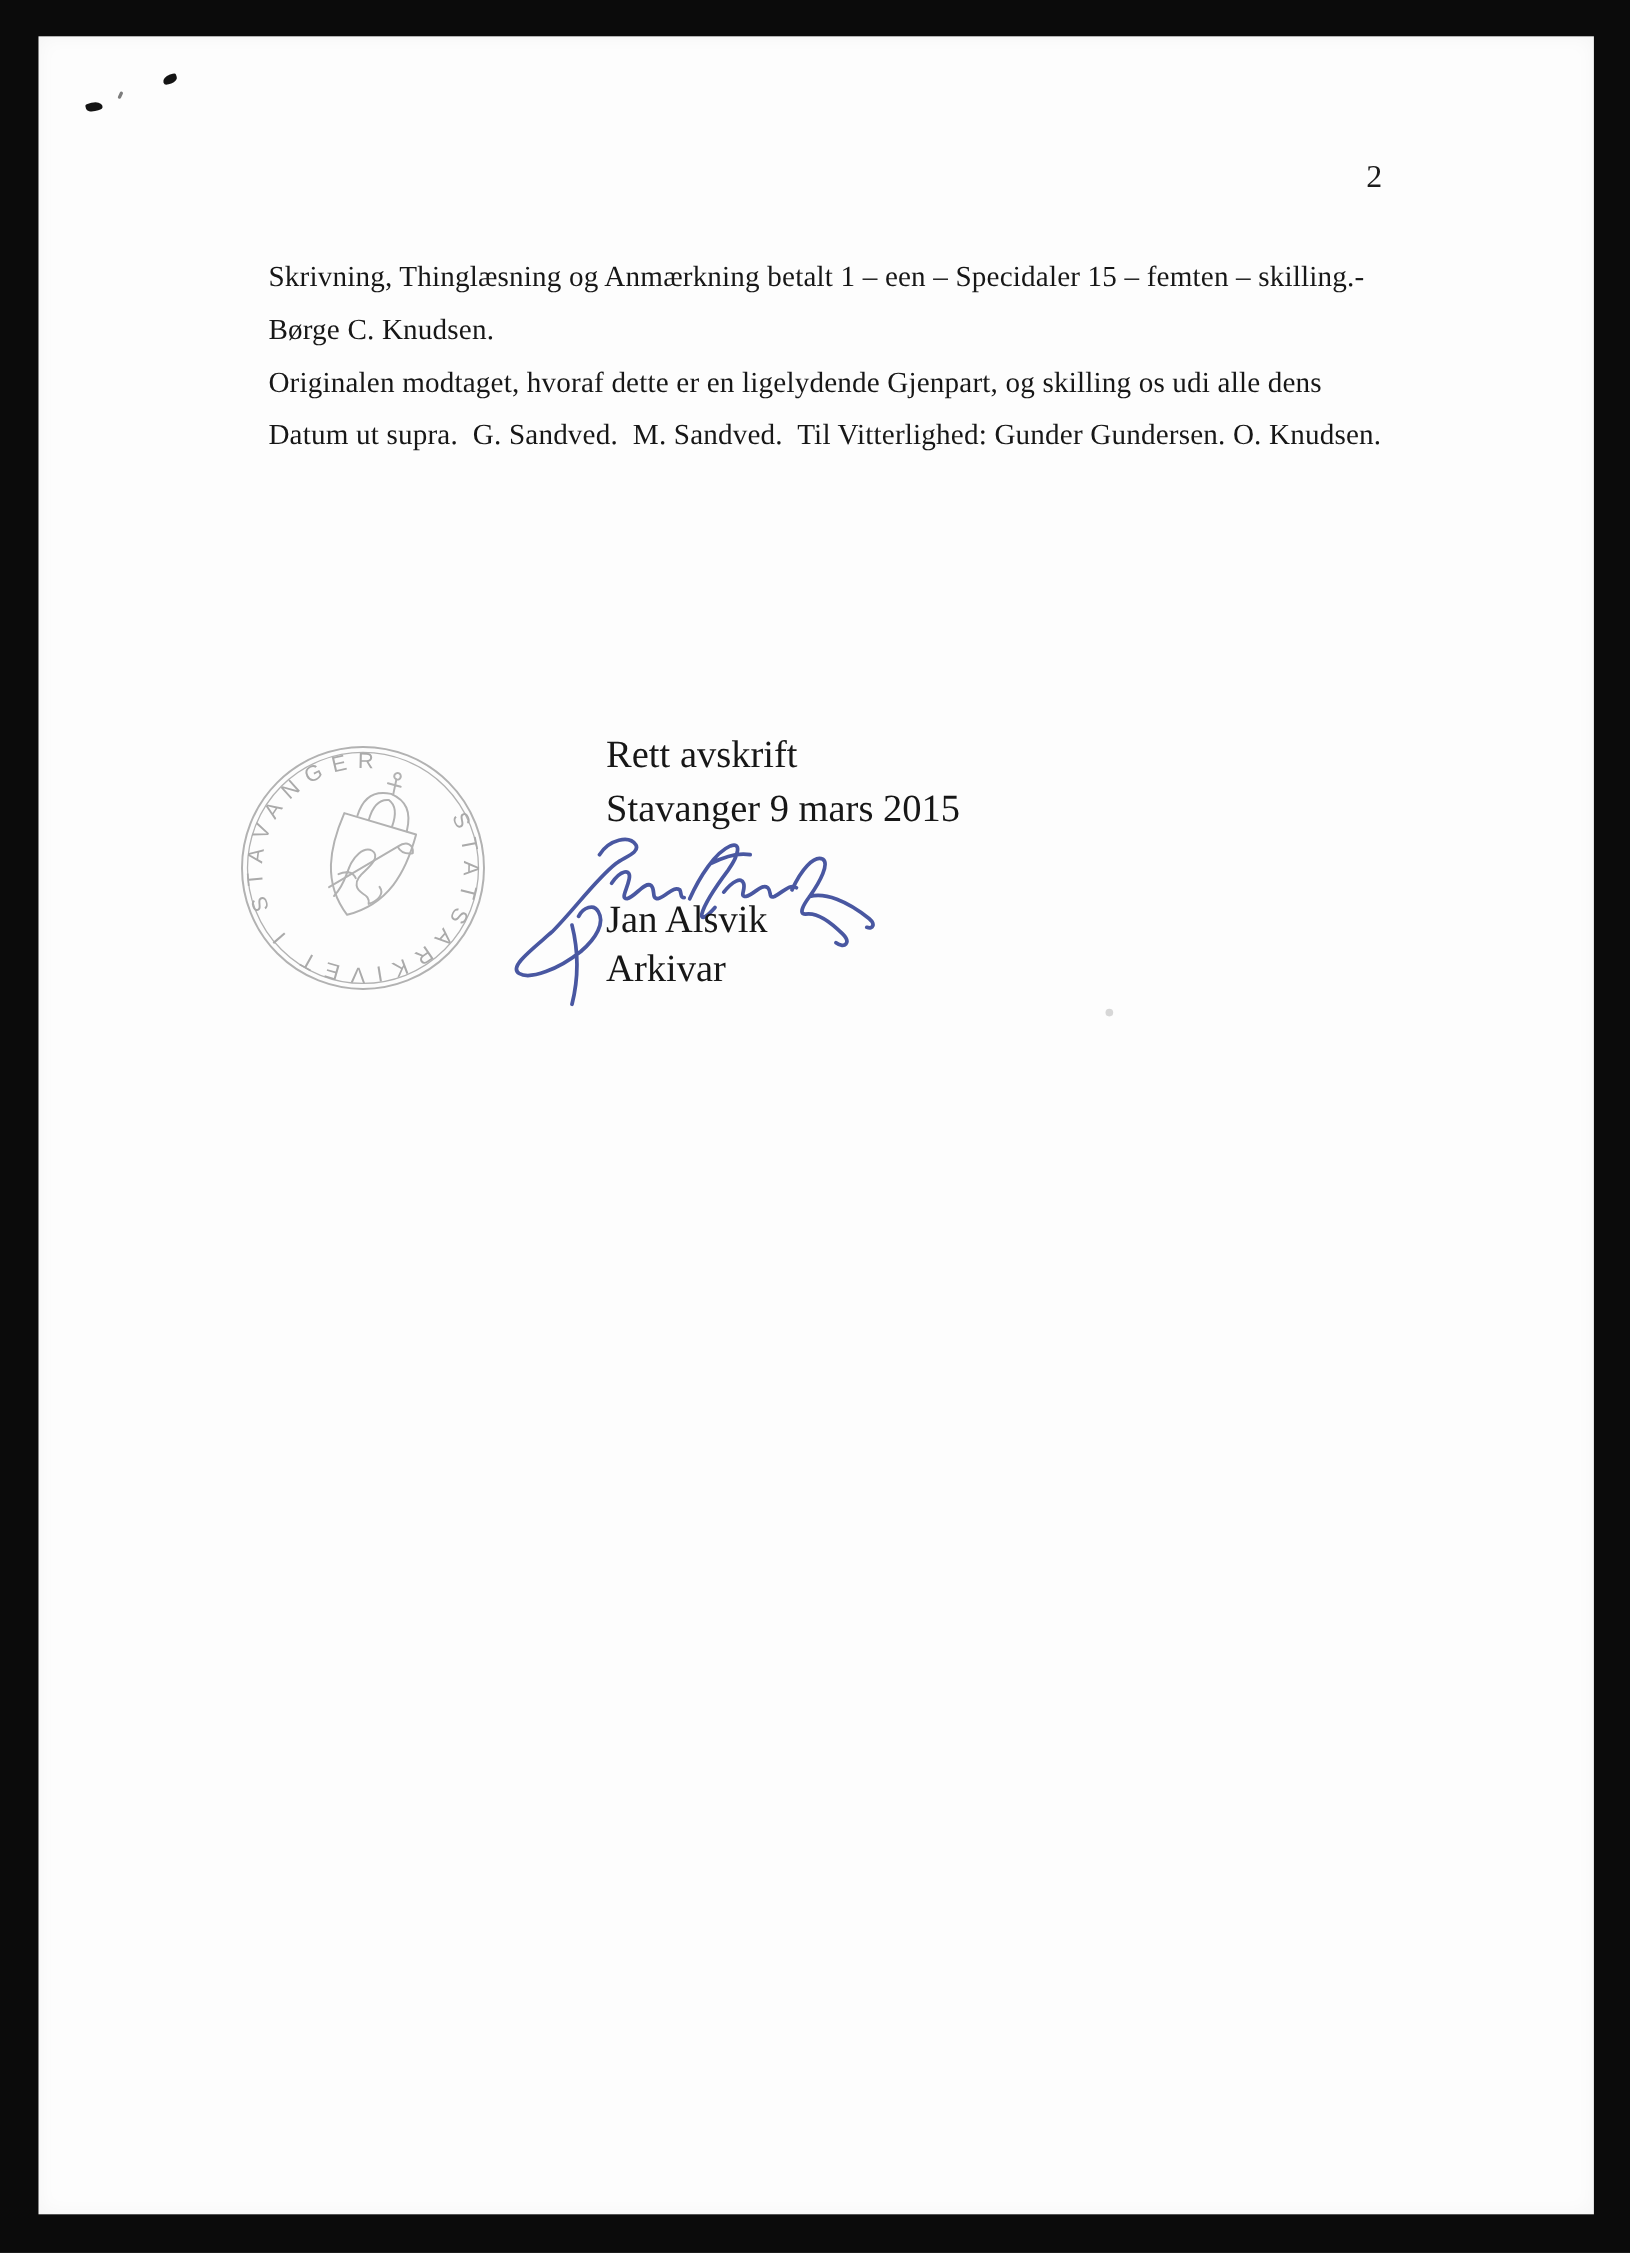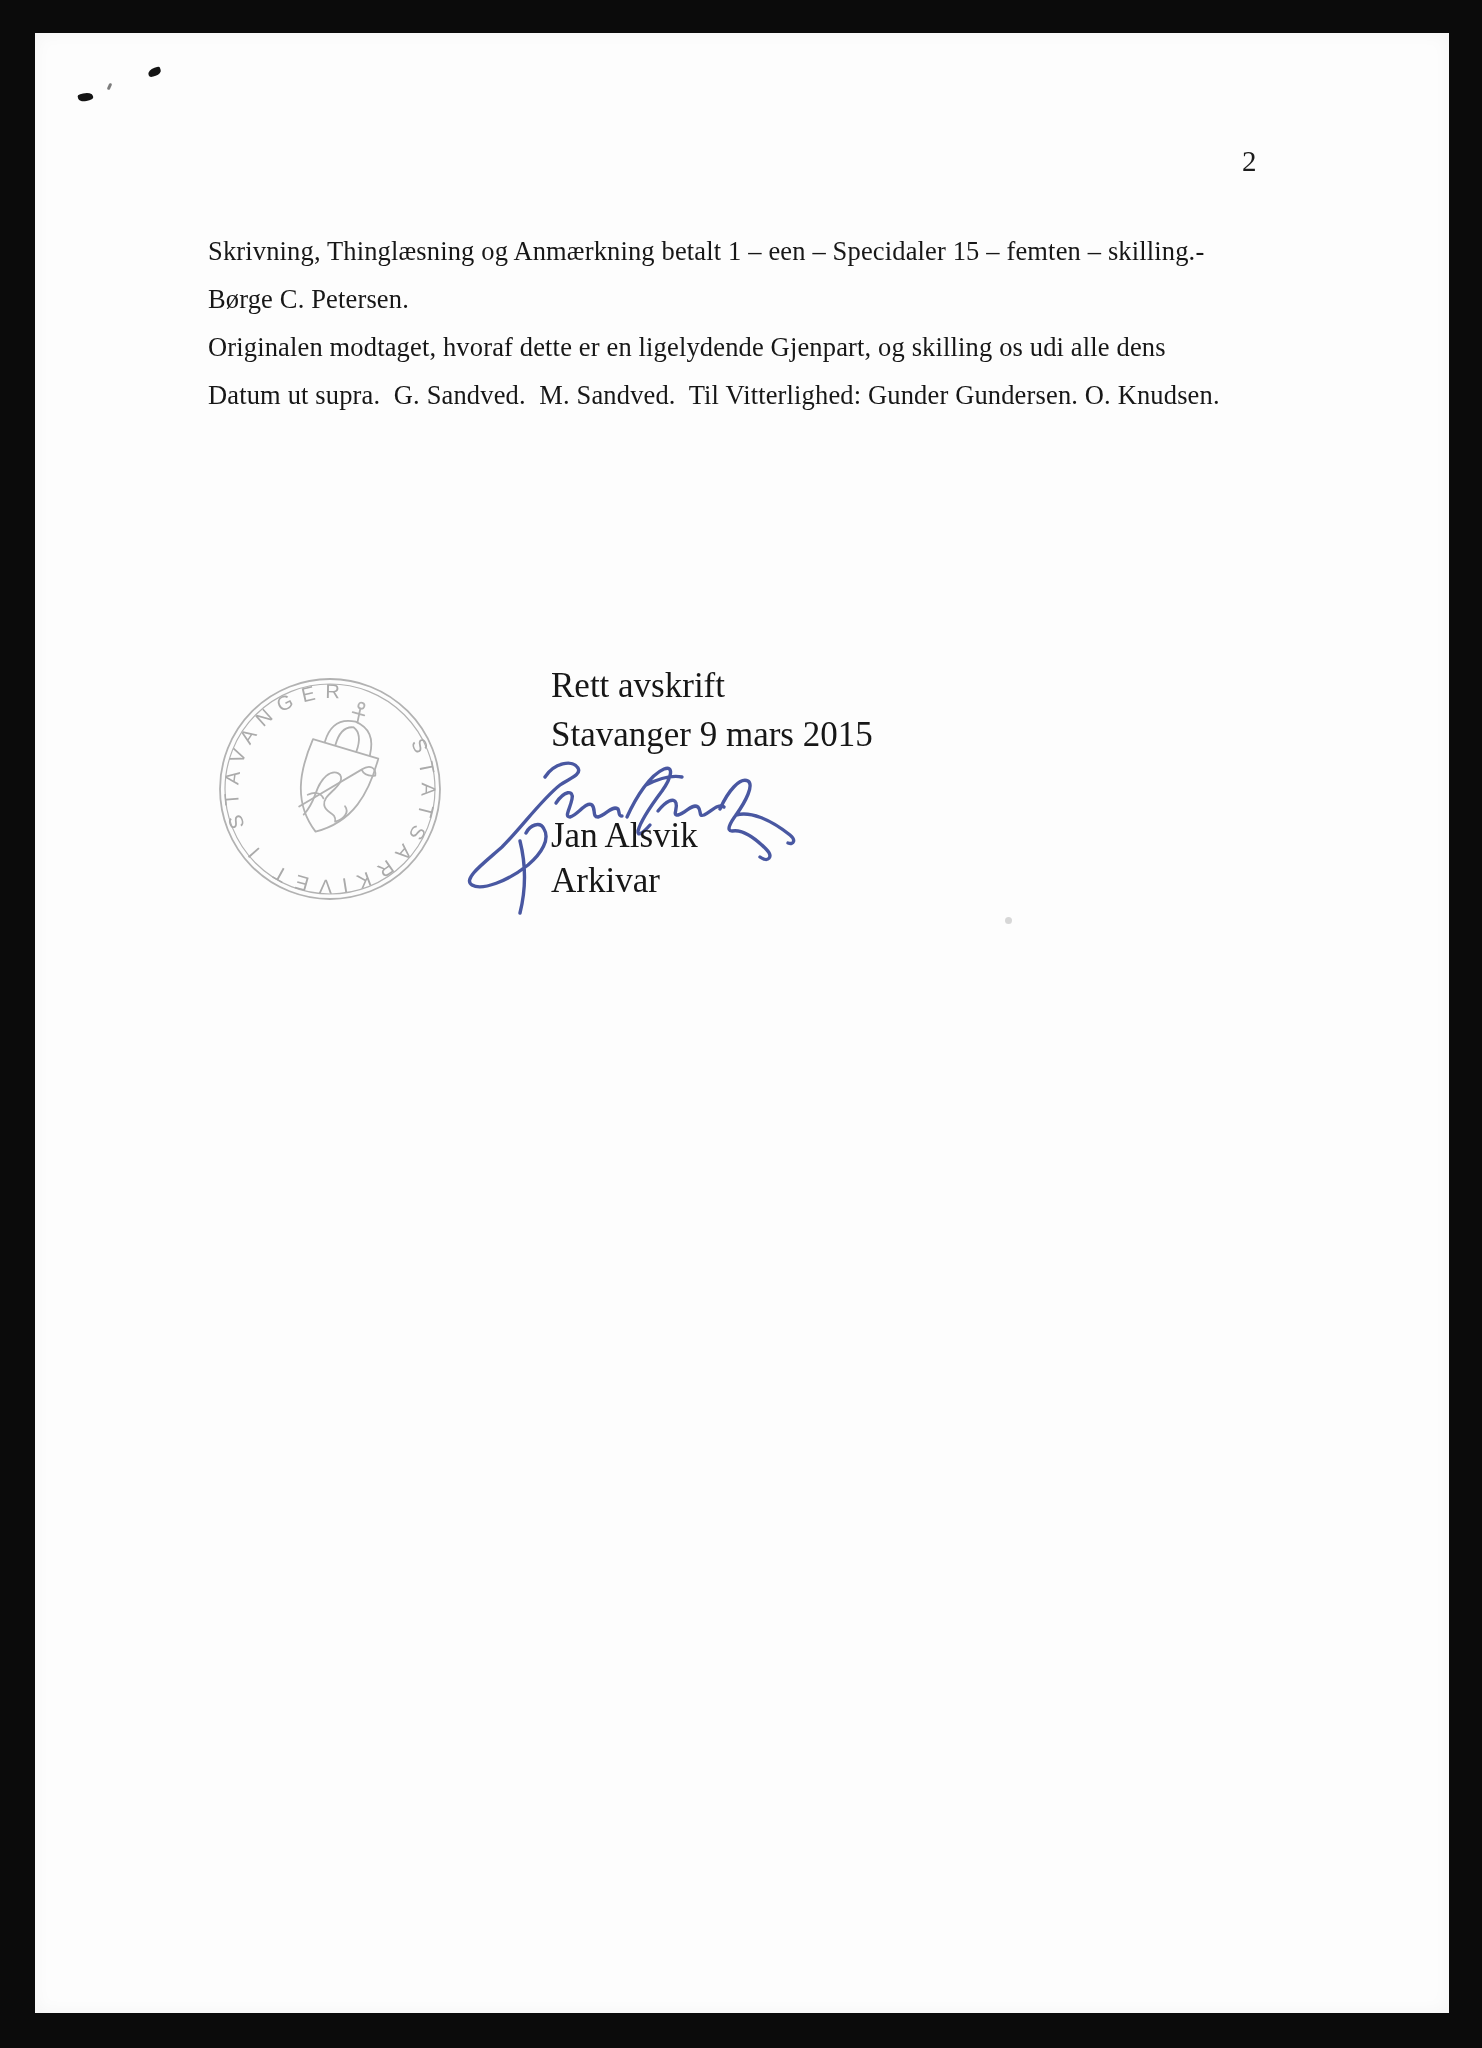--- a/index.html
+++ b/index.html
@@ -18,21 +18,21 @@
   }
   .page-number{
     position:absolute;left:1207px;top:112px;
     font-size:29px;color:#1c1c1c;
   }
   .doc-lines{
     position:absolute;left:173px;top:194px;width:1130px;
     font-size:26.5px;line-height:48px;color:#171717;
     letter-spacing:0.15px;
   }
-  .doc-line{white-space:pre;}
+  .doc-line{white-space:pre;margin-left:36px;}
   .cert-line{
     position:absolute;left:516px;
     font-size:35px;line-height:32px;color:#171717;white-space:pre;
   }
   #cert1{top:637px;}
   #cert2{top:686px;}
   #cert3{top:787px;}
   #cert4{top:832px;text-align:right;}
   .stamp{position:absolute;left:180px;top:641px;width:230px;height:230px;opacity:0.82;}
   .signature{position:absolute;left:415px;top:722px;width:350px;height:170px;}
@@ -50,21 +50,21 @@
 
     <div class="speck" id="speck-a"></div>
     <div class="speck" id="speck-b"></div>
     <div class="speck" id="speck-c"></div>
     <div class="speck" id="speck-d"></div>
 
     <div class="page-number">2</div>
 
     <div class="doc-lines">
       <div class="doc-line">Skrivning, Thinglæsning og Anmærkning betalt 1 – een – Specidaler 15 – femten – skilling.-</div>
-      <div class="doc-line">Børge C. Petersen.</div>
+      <div class="doc-line">Børge C. Knudsen.</div>
       <div class="doc-line">Originalen modtaget, hvoraf dette er en ligelydende Gjenpart, og skilling os udi alle dens</div>
       <div class="doc-line">Datum ut supra.  G. Sandved.  M. Sandved.  Til Vitterlighed: Gunder Gundersen. O. Knudsen.</div>
     </div>
 
     <svg class="stamp" viewBox="0 0 230 230">
       <circle cx="115" cy="115" r="110" fill="none" stroke-width="1.8" stroke="#a2a2a2"></circle>
       <circle cx="115" cy="115" r="105" fill="none" stroke-width="1.2" stroke="#a2a2a2"></circle>
       <defs>
         <path id="ringPath" d="M 195.5,68.5 A 93,93 0 0 1 34.5,161.5 A 93,93 0 0 1 195.5,68.5" fill="none"></path>
       </defs>

